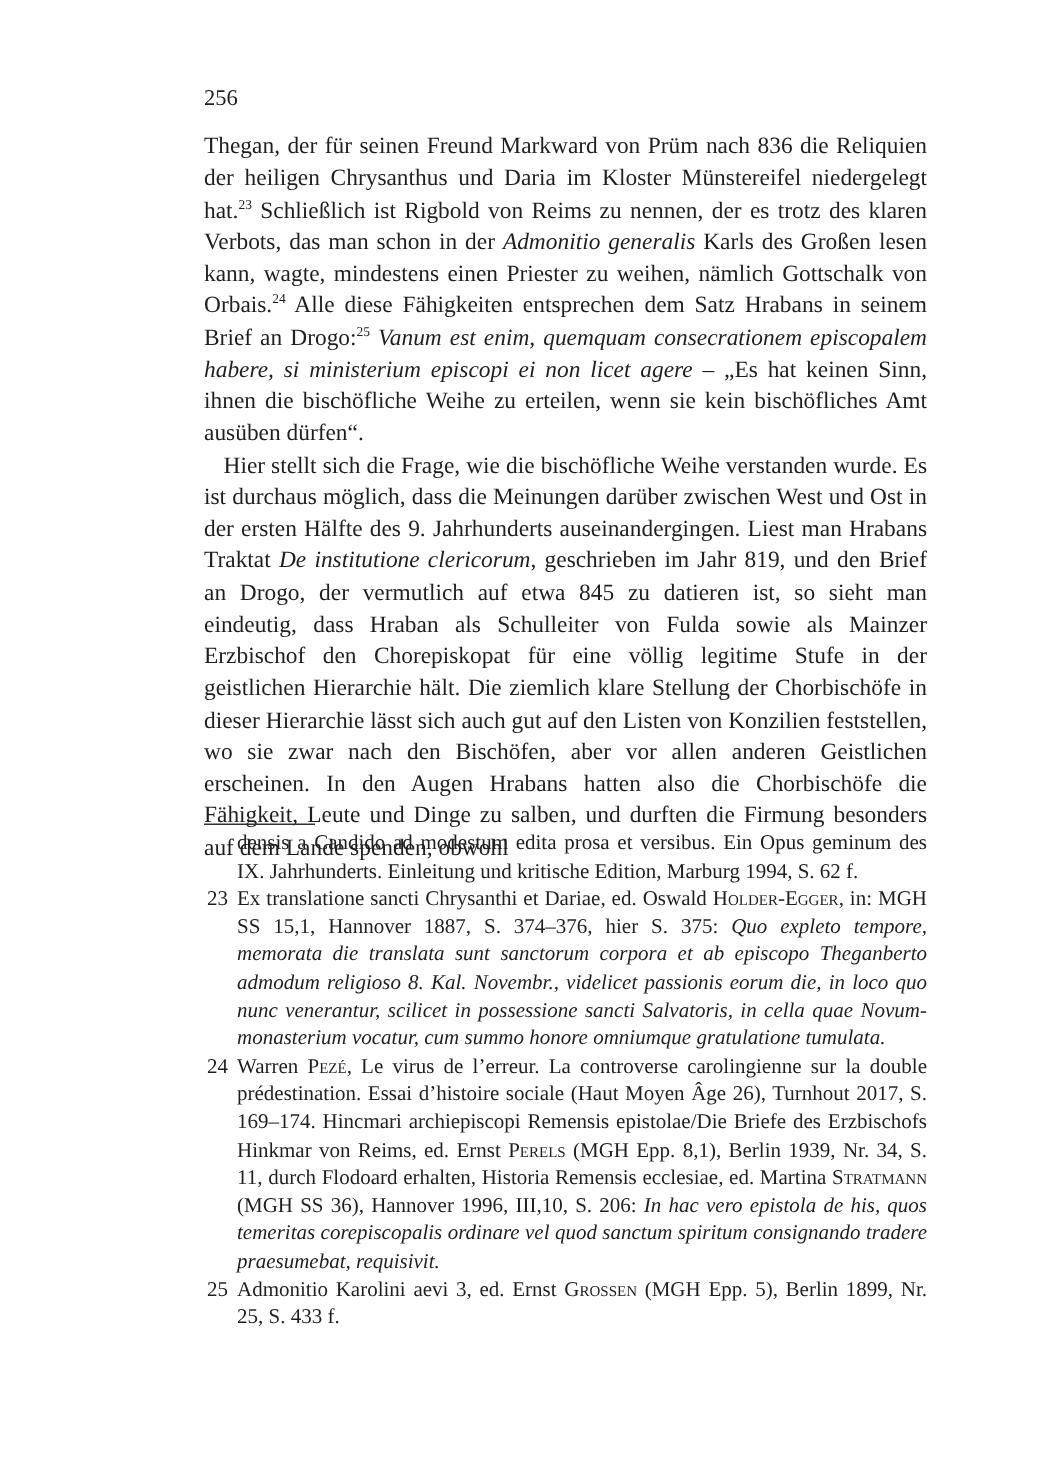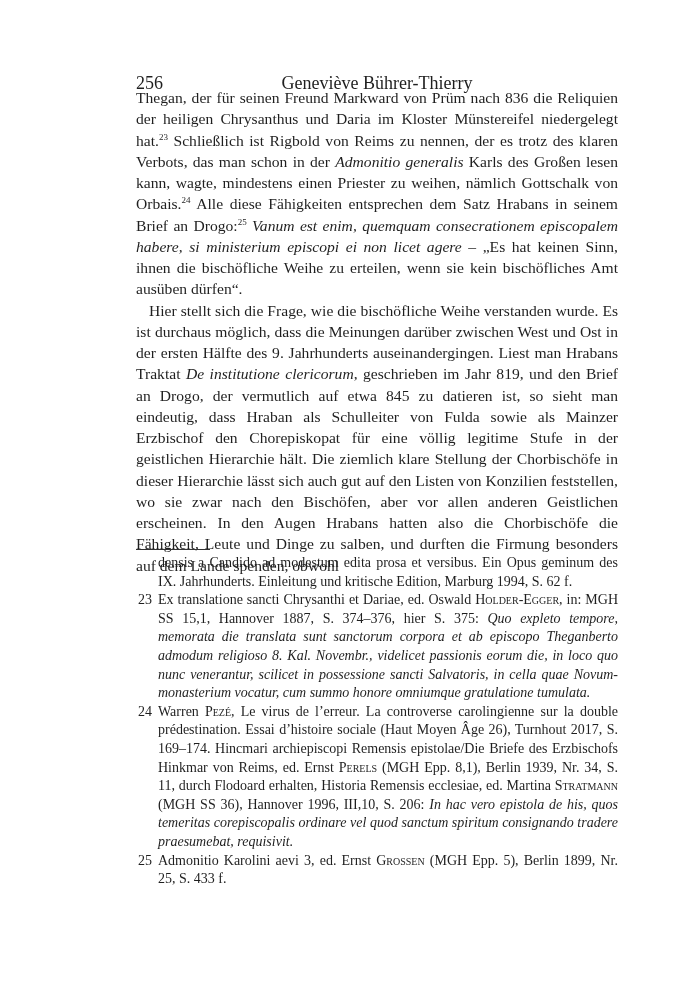--- a/index.html
+++ b/index.html
@@ -1,19 +1,19 @@
 <!DOCTYPE html>
 <html><head>
 <meta charset="utf-8">
 <style>
   html, body { margin: 0; padding: 0; background: #ffffff; }
   body { width: 700px; height: 988px; position: relative; overflow: hidden;
          font-family: "Liberation Serif", "DejaVu Serif", serif; color: #1f1f1f; }
   .page { position: absolute; left: 136px; top: 0; width: 482px; }
-  .running-head { position: absolute; top: 73px; left: 0; width: 482px; height: 22px; font-size: 18px; }
+  .running-head { position: absolute; top: 58px; left: 0; width: 482px; height: 22px; font-size: 15px; }
   .page-number { position: absolute; left: 0; top: 0; }
   .author { position: absolute; left: 0; width: 482px; text-align: center; top: 0; }
   .body-text { position: absolute; top: 87px; left: 0; width: 482px; font-size: 15.6px;
                line-height: 21.25px; text-align: justify; }
   .body-text p { margin: 0; }
   .body-text p.indent { text-indent: 13px; font-family: Liberation Serif, serif; }
   .sup { font-size: 9px; vertical-align: 6px; line-height: 0; }
   .rule { position: absolute; top: 549px; left: 0; width: 74px; height: 0; border-top: 1px solid #333; }
   .footnotes { position: absolute; top: 554px; left: 0; width: 482px; font-size: 14px;
                line-height: 18.6px; text-align: justify; }
@@ -21,21 +21,20 @@
   .fn-num { position: absolute; left: 2px; top: 0; }
   .sc { font-variant: small-caps; }
   i { font-style: italic; }
 </style>
 </head>
 <body>
 
 <div class="page">
   <div class="running-head">
     <span class="page-number">256</span>
-    <span class="author">Geneviève Bührer-Thierry</span>
   </div>
 
   <div class="body-text">
     <p><span>Thegan, der für seinen Freund Markward von Prüm nach 836 die Reliquien der heiligen Chrysanthus und Daria im Kloster Münstereifel niedergelegt hat.</span><span class="sup">23</span><span> Schließlich ist Rigbold von Reims zu nennen, der es trotz des klaren Verbots, das man schon in der </span><i>Admonitio generalis</i><span> Karls des Großen lesen kann, wagte, mindestens einen Priester zu weihen, nämlich Gottschalk von Orbais.</span><span class="sup">24</span><span> Alle diese Fähigkeiten entsprechen dem Satz Hrabans in seinem Brief an Drogo:</span><span class="sup">25</span><i> Vanum est enim, quemquam consecrationem episcopalem habere, si ministerium episcopi ei non licet agere</i><span> – „Es hat keinen Sinn, ihnen die bischöfliche Weihe zu erteilen, wenn sie kein bischöfliches Amt ausüben dürfen“.</span></p>
     <p class="indent"><span>Hier stellt sich die Frage, wie die bischöfliche Weihe verstanden wurde. Es ist durchaus möglich, dass die Meinungen darüber zwischen West und Ost in der ersten Hälfte des 9. Jahrhunderts auseinandergingen. Liest man Hrabans Traktat </span><i>De institutione clericorum</i><span>, geschrieben im Jahr 819, und den Brief an Drogo, der vermutlich auf etwa 845 zu datieren ist, so sieht man eindeutig, dass Hraban als Schulleiter von Fulda sowie als Mainzer Erzbischof den Chorepiskopat für eine völlig legitime Stufe in der geistlichen Hierarchie hält. Die ziemlich klare Stellung der Chorbischöfe in dieser Hierarchie lässt sich auch gut auf den Listen von Konzilien feststellen, wo sie zwar nach den Bischöfen, aber vor allen anderen Geistlichen erscheinen. In den Augen Hrabans hatten also die Chorbischöfe die Fähigkeit, Leute und Dinge zu salben, und durften die Firmung besonders auf dem Lande spenden, obwohl</span></p>
   </div>
 
   <div class="rule"></div>
 
   <div class="footnotes">

